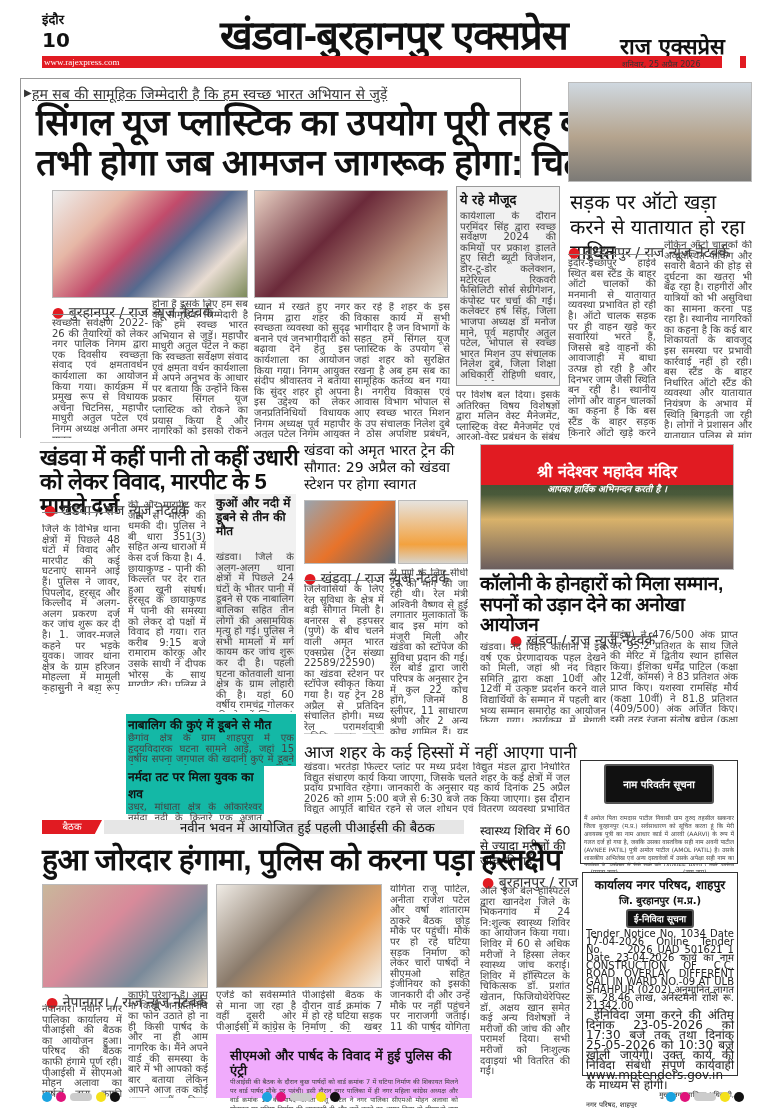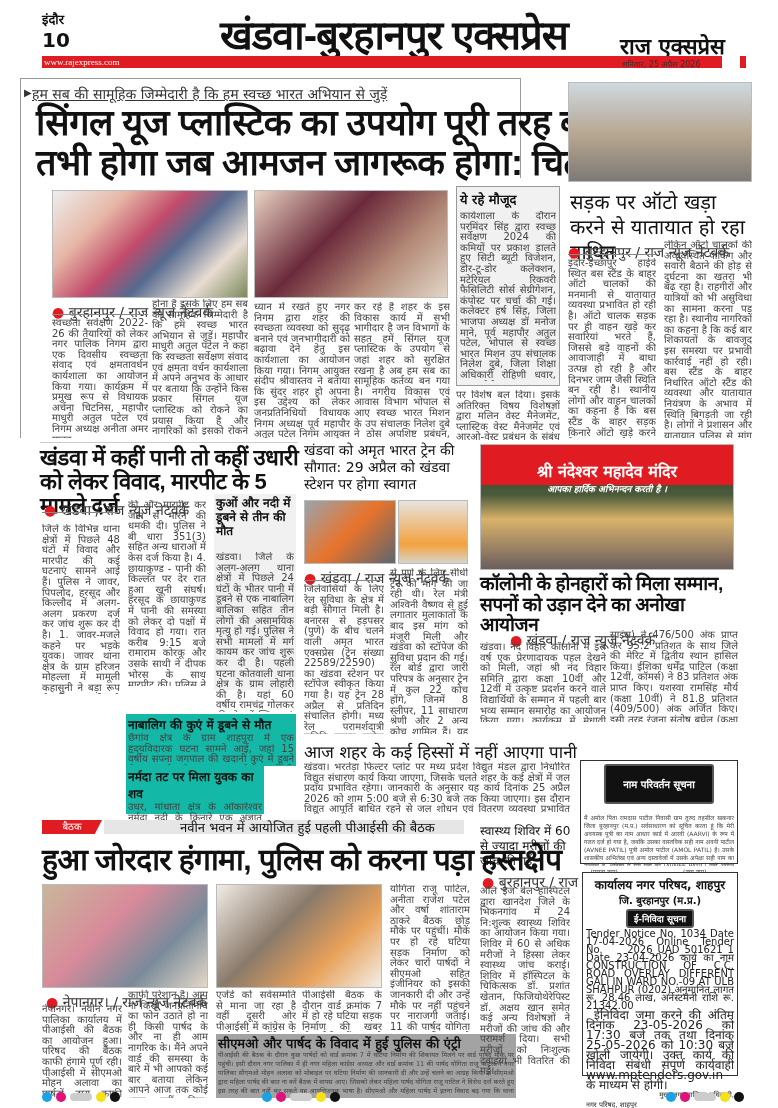--- a/index.html
+++ b/index.html
@@ -143,21 +143,21 @@
 <div class="abs" style="left:180px;top:818px;font-size:13px;color:#111">नवीन भवन में आयोजित हुई पहली पीआईसी की बैठक</div>
 <div class="abs h1" style="left:42px;top:844px;font-size:30px;letter-spacing:-0.6px">हुआ जोरदार हंगामा, पुलिस को करना पड़ा हस्तक्षेप</div>
 <div class="abs photo photo-meet" style="left:42px;top:884px;width:166px;height:104px"></div>
 <div class="abs photo photo-meet2" style="left:216px;top:884px;width:166px;height:104px"></div>
 <div class="abs byline" style="left:46px;top:992px"><span class="dot">● </span><span>नेपानगर। / राज न्यूज नेटवर्क</span></div>
 <div class="abs txt" style="left:42px;top:1004px;width:80px;height:94px">नेपानगर। नवीन नगर पालिका कार्यालय में पीआईसी की बैठक का आयोजन हुआ। परिषद की बैठक काफी हंगामे पूर्ण रही। पीआईसी में सीएमओ मोहन अलावा का पार्षदों द्वारा काफी विरोध देखने को मिला। महिला कांग्रेस नगर अध्यक्ष और वार्ड नंबर 11 की पार्षद योगिता राजू पाटिल ने नगर पालिका सीएमओ की कार्यप्रणाली पर सवाल उठाते हुए कहा कि नगर की जनता अपनी</div>
 <div class="abs txt" style="left:128px;top:990px;width:80px;height:108px">काफी परेशान है। आप ना किसी जनप्रतिनिधि का फोन उठाते हो ना ही किसी पार्षद के और ना ही आम नागरिक के। मैंने अपने वार्ड की समस्या के बारे में भी आपको कई बार बताया लेकिन आपने आज तक कोई ध्यान नहीं दिया। पीआईसी की बैठक में 20 एजेंडे सामने रखे गए। पीआईसी की हंगामेदार बैठक में कांग्रेस के पार्षद ही आमने-सामने नजर आए। बैठक में विवाद बढ़ता देख पुलिस को हस्तक्षेप करना पड़ा। एक ओर जहां पीआईसी की बैठक में पास हुए 20</div>
 <div class="abs txt" style="left:216px;top:990px;width:80px;height:42px">एजेंडे को सर्वसम्मति से माना जा रहा है वहीं दूसरी ओर पीआईसी में कांग्रेस के पार्षद ही एजेंडे को मानने से इनकार कर रहे हैं। नवीन नगरपालिका कार्यालय की</div>
 <div class="abs txt" style="left:302px;top:990px;width:80px;height:42px">पीआईसी बैठक के दौरान वार्ड क्रमांक 7 में हो रहे घटिया सड़क निर्माण की खबर पीआईसी मेंबर को पहुंची तो वार्ड क्रमांक 7 की पार्षद साधना कैलाश पटेल सहित</div>
 <div class="abs txt" style="left:390px;top:884px;width:80px;height:148px">योगिता राजू पाटिल, अनीता राजेश पटेल और वर्षा शांताराम ठाकरे बैठक छोड़ मौके पर पहुंचीं। मौके पर हो रहे घटिया सड़क निर्माण को लेकर चारों पार्षदों ने सीएमओ सहित इंजीनियर को इसकी जानकारी दी और उन्हें मौके पर नहीं पहुंचने पर नाराजगी जताई। 11 की पार्षद योगिता राजू पाटिल ने सीएमओ मोहन अलावा को मोबाइल पर घटिया निर्माण की सीएमओ ने बैठक में हुए पार्षदों को आने की बात कही।</div>
-<div class="abs" style="left:216px;top:1034px;width:300px;height:64px;background:#a3a3a3;padding:2px">
+<div class="abs" style="left:216px;top:1034px;width:256px;height:64px;background:#f0abfc;padding:14px">
   <div style="font-size:13px;font-weight:bold;color:#111;line-height:15px">सीएमओ और पार्षद के विवाद में हुई पुलिस की एंट्री</div>
   <div class="txt" style="height:44px;font-size:6.5px;line-height:9px">पीआईसी की बैठक के दौरान कुछ पार्षदों को वार्ड क्रमांक 7 में घटिया निर्माण की शिकायत मिलने पर वार्ड पार्षद मौके पर पहुंची। इसी दौरान नगर पालिका में ही नगर महिला कांग्रेस अध्यक्ष और वार्ड क्रमांक 11 की पार्षद योगिता राजू पाटिल ने नगर पालिका सीएमओ मोहन अलावा को मोबाइल पर घटिया निर्माण की जानकारी दी और उन्हें चलने का आग्रह किया तो सीएमओ द्वारा महिला पार्षद की बात ना करें बैठक में वापस आए। जिसको लेकर महिला पार्षद योगिता राजू पाटिल ने विरोध दर्ज करते हुए इस तरह की बात नहीं कर सकते यह आपत्तिजनक भाषा है। सीएमओ और महिला पार्षद में इतना विवाद बढ़ गया कि थाना प्रभारी ज्ञानू जायसवाल को आकर हस्तक्षेप करना पड़ा।</div>
 </div>
 
 <div class="abs" style="left:480px;top:824px;width:96px;font-size:12px;line-height:15px;color:#111">स्वास्थ्य शिविर में 60 से ज्यादा मरीजों की जांच की गई</div>
 <div class="abs byline" style="left:482px;top:872px"><span class="dot">● </span><span>बुरहानपुर / राज न्यूज नेटवर्क</span></div>
 <div class="abs txt" style="left:480px;top:886px;width:90px;height:210px">अलि इज बेल हॉस्पिटल द्वारा खानदेश जिले के भिकनगांव में 24 नि:शुल्क स्वास्थ्य शिविर का आयोजन किया गया। शिविर में 60 से अधिक मरीजों ने हिस्सा लेकर स्वास्थ्य जांच कराई। शिविर में हॉस्पिटल के चिकित्सक डॉ. प्रशांत खेतान, फिजियोथेरेपिस्ट डॉ. अक्षय खान समेत कई अन्य विशेषज्ञों ने मरीजों की जांच की और परामर्श दिया। सभी मरीजों को निःशुल्क दवाइयां भी वितरित की गईं।</div>
 
 <div class="abs notice" style="left:582px;top:872px;width:156px;height:204px;padding:3px">
   <div style="font-size:12px;font-weight:bold;text-align:center;color:#111">कार्यालय नगर परिषद, शाहपुर</div>

